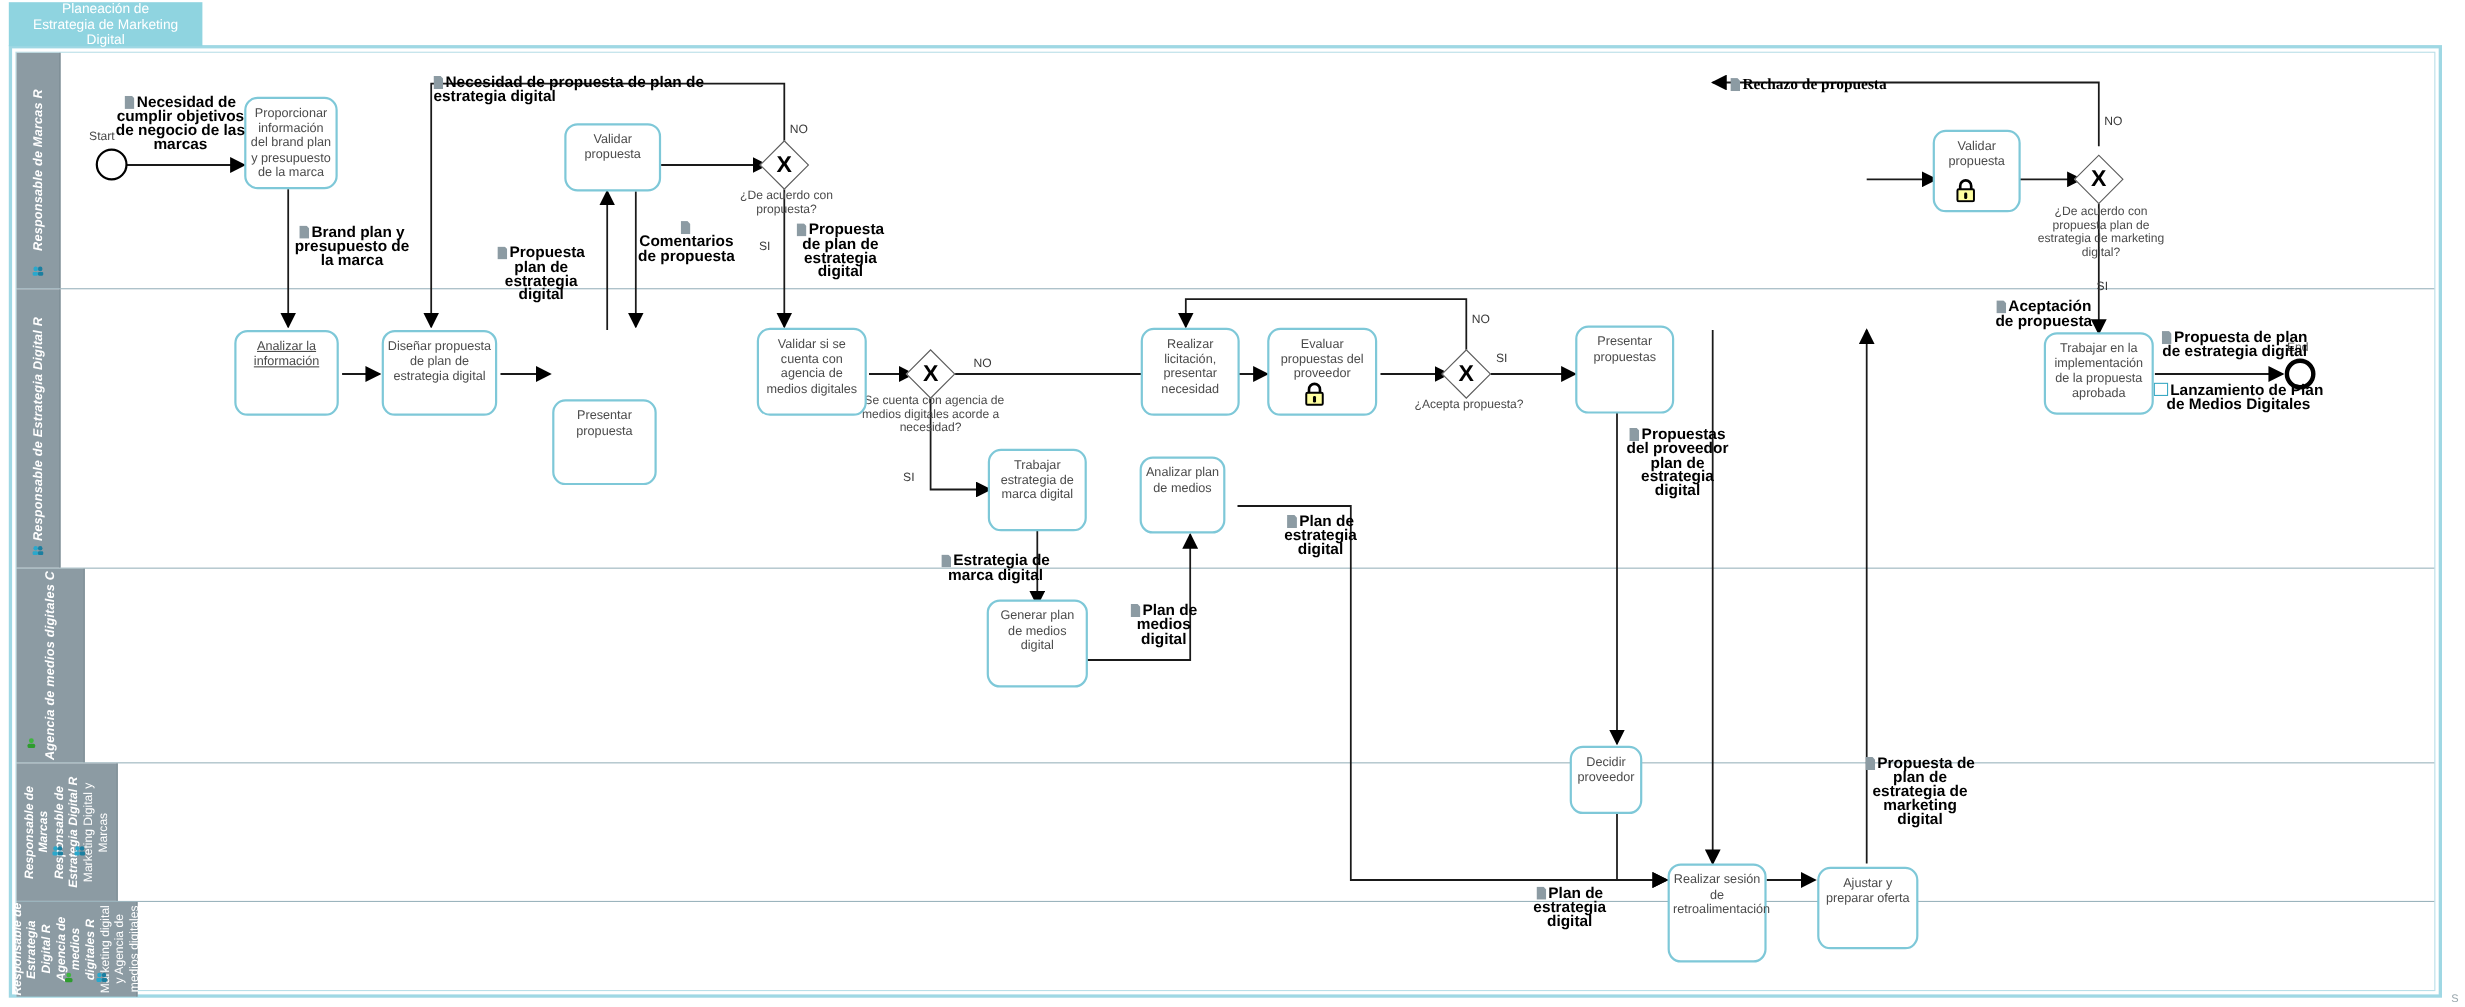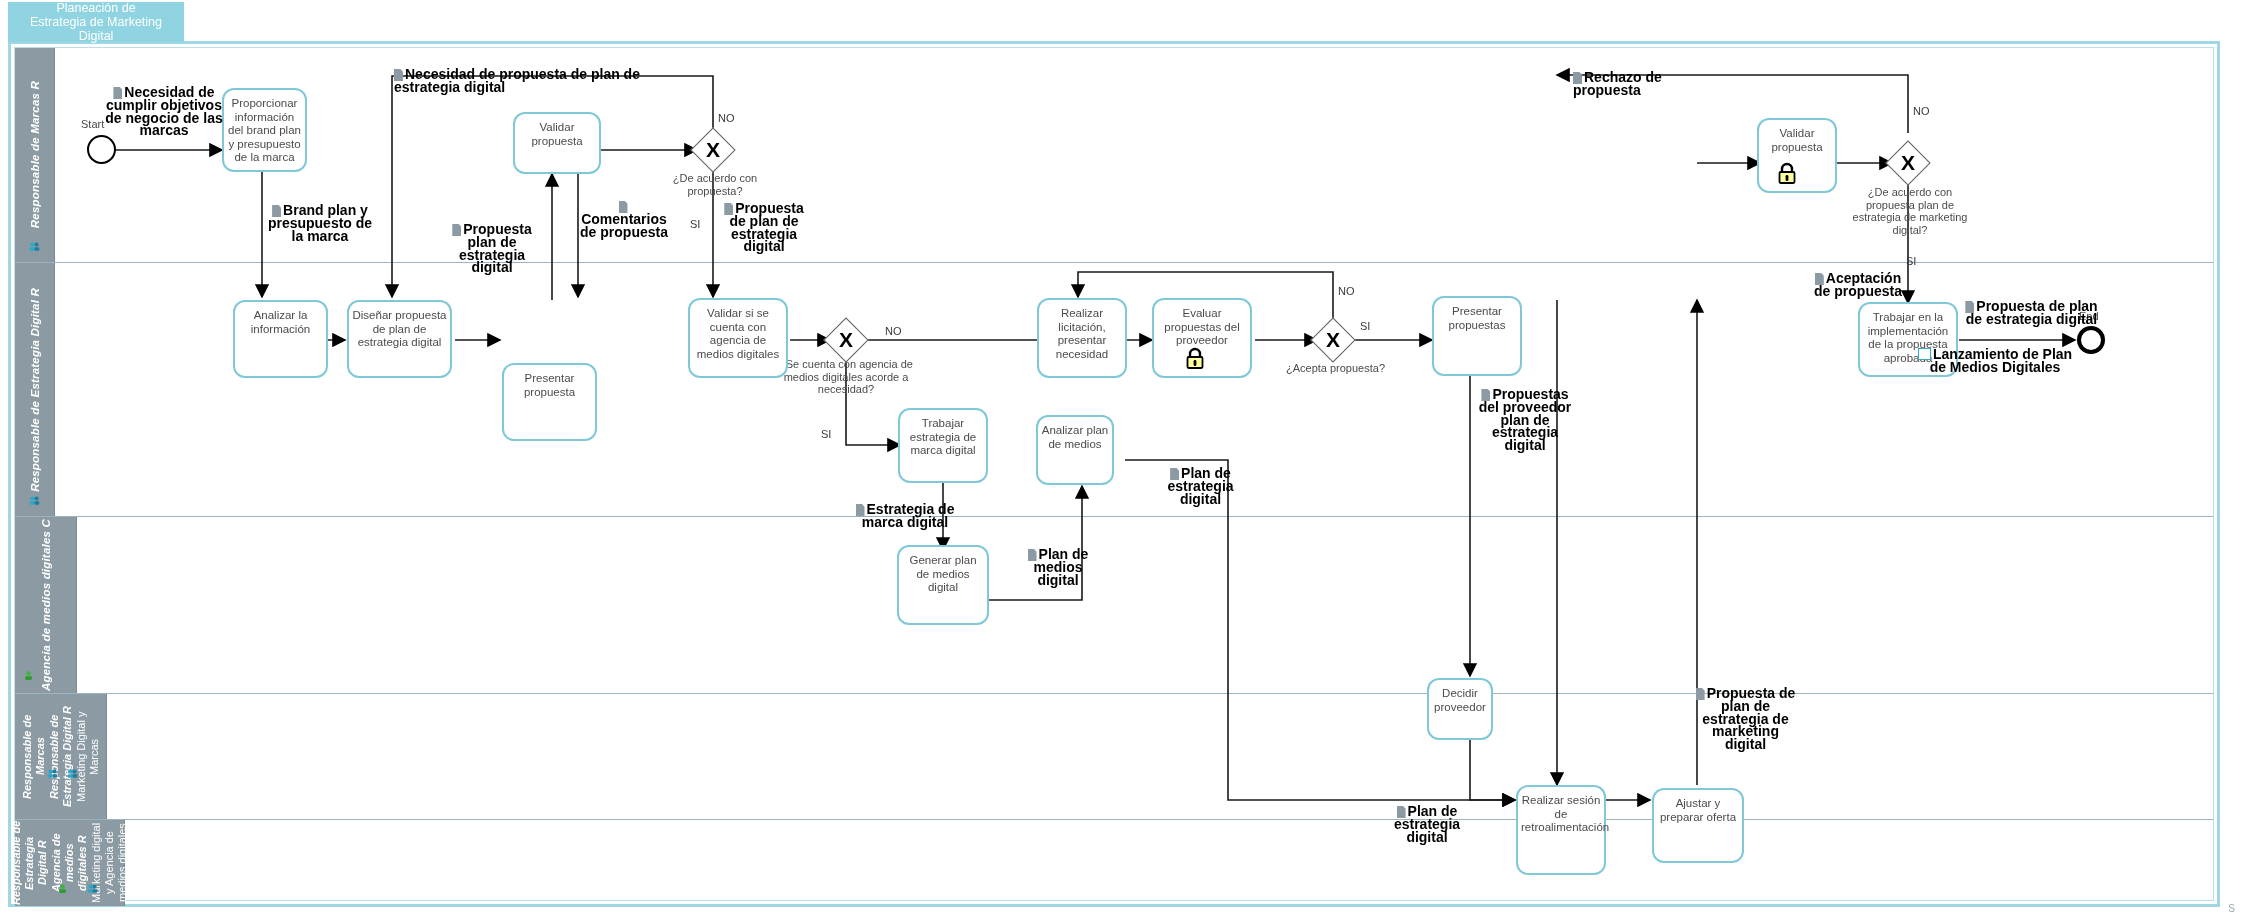--- a/index.html
+++ b/index.html
@@ -392,21 +392,21 @@
   <div class="event-label" style="left:2079px; top:310px;">End</div>
 
   <div class="task" style="left:222px; top:88px; width:85px; height:84px;">
     <span>Proporcionar información del brand plan y presupuesto de la marca</span>
   </div>
 
   <div class="task" style="left:513px; top:112px; width:88px; height:62px;">
     <span>Validar propuesta</span>
   </div>
 
-  <div class="task" style="left:233px; top:300px; width:95px; height:78px;">
+  <div class="task" style="left:213px; top:300px; width:95px; height:78px;text-decoration:underline;">
     <span>Analizar la información</span>
   </div>
 
   <div class="task" style="left:347px; top:300px; width:105px; height:78px;">
     <span>Diseñar propuesta de plan de estrategia digital</span>
   </div>
 
   <div class="task" style="left:502px; top:316px; width:95px; height:78px;margin-top:47px;">
     <span>Presentar propuesta</span>
   </div>
@@ -511,21 +511,21 @@
   </div>
 
   <div class="dataobj" style="left:578px; top:200px; width:92px;">
     <span class="doc-ic"></span><span>Comentarios de propuesta</span>
   </div>
 
   <div class="dataobj" style="left:723px; top:202px; width:82px;">
     <span class="doc-ic"></span><span>Propuesta de plan de estrategia digital</span>
   </div>
 
-  <div class="dataobj" style="left:1573px; top:71px; width:150px; text-align:left;">
+  <div class="dataobj" style="left:1573px; top:71px; width:150px; text-align:left;font-family:Liberation Serif, serif;">
     <span class="doc-ic"></span><span>Rechazo de propuesta</span>
   </div>
 
   <div class="dataobj" style="left:1812px; top:272px; width:92px;">
     <span class="doc-ic"></span><span>Aceptación de propuesta</span>
   </div>
 
   <div class="dataobj" style="left:1964px; top:300px; width:135px;">
     <span class="doc-ic"></span><span>Propuesta de plan de estrategia digital</span>
   </div>
@@ -547,19 +547,19 @@
   </div>
 
   <div class="dataobj" style="left:1693px; top:687px; width:105px;">
     <span class="doc-ic"></span><span>Propuesta de plan de estrategia de marketing digital</span>
   </div>
 
   <div class="dataobj" style="left:1378px; top:805px; width:98px;">
     <span class="doc-ic"></span><span>Plan de estrategia digital</span>
   </div>
 
-  <div class="dataobj" style="left:1915px; top:348px; width:160px;">
+  <div class="dataobj" style="left:1955px; top:348px; width:160px;">
     <span class="msg-ic"></span><span>Lanzamiento de Plan de Medios Digitales</span>
   </div>
 
   <div class="corner-s">S</div>
 
 </div>
 
 </body></html>

